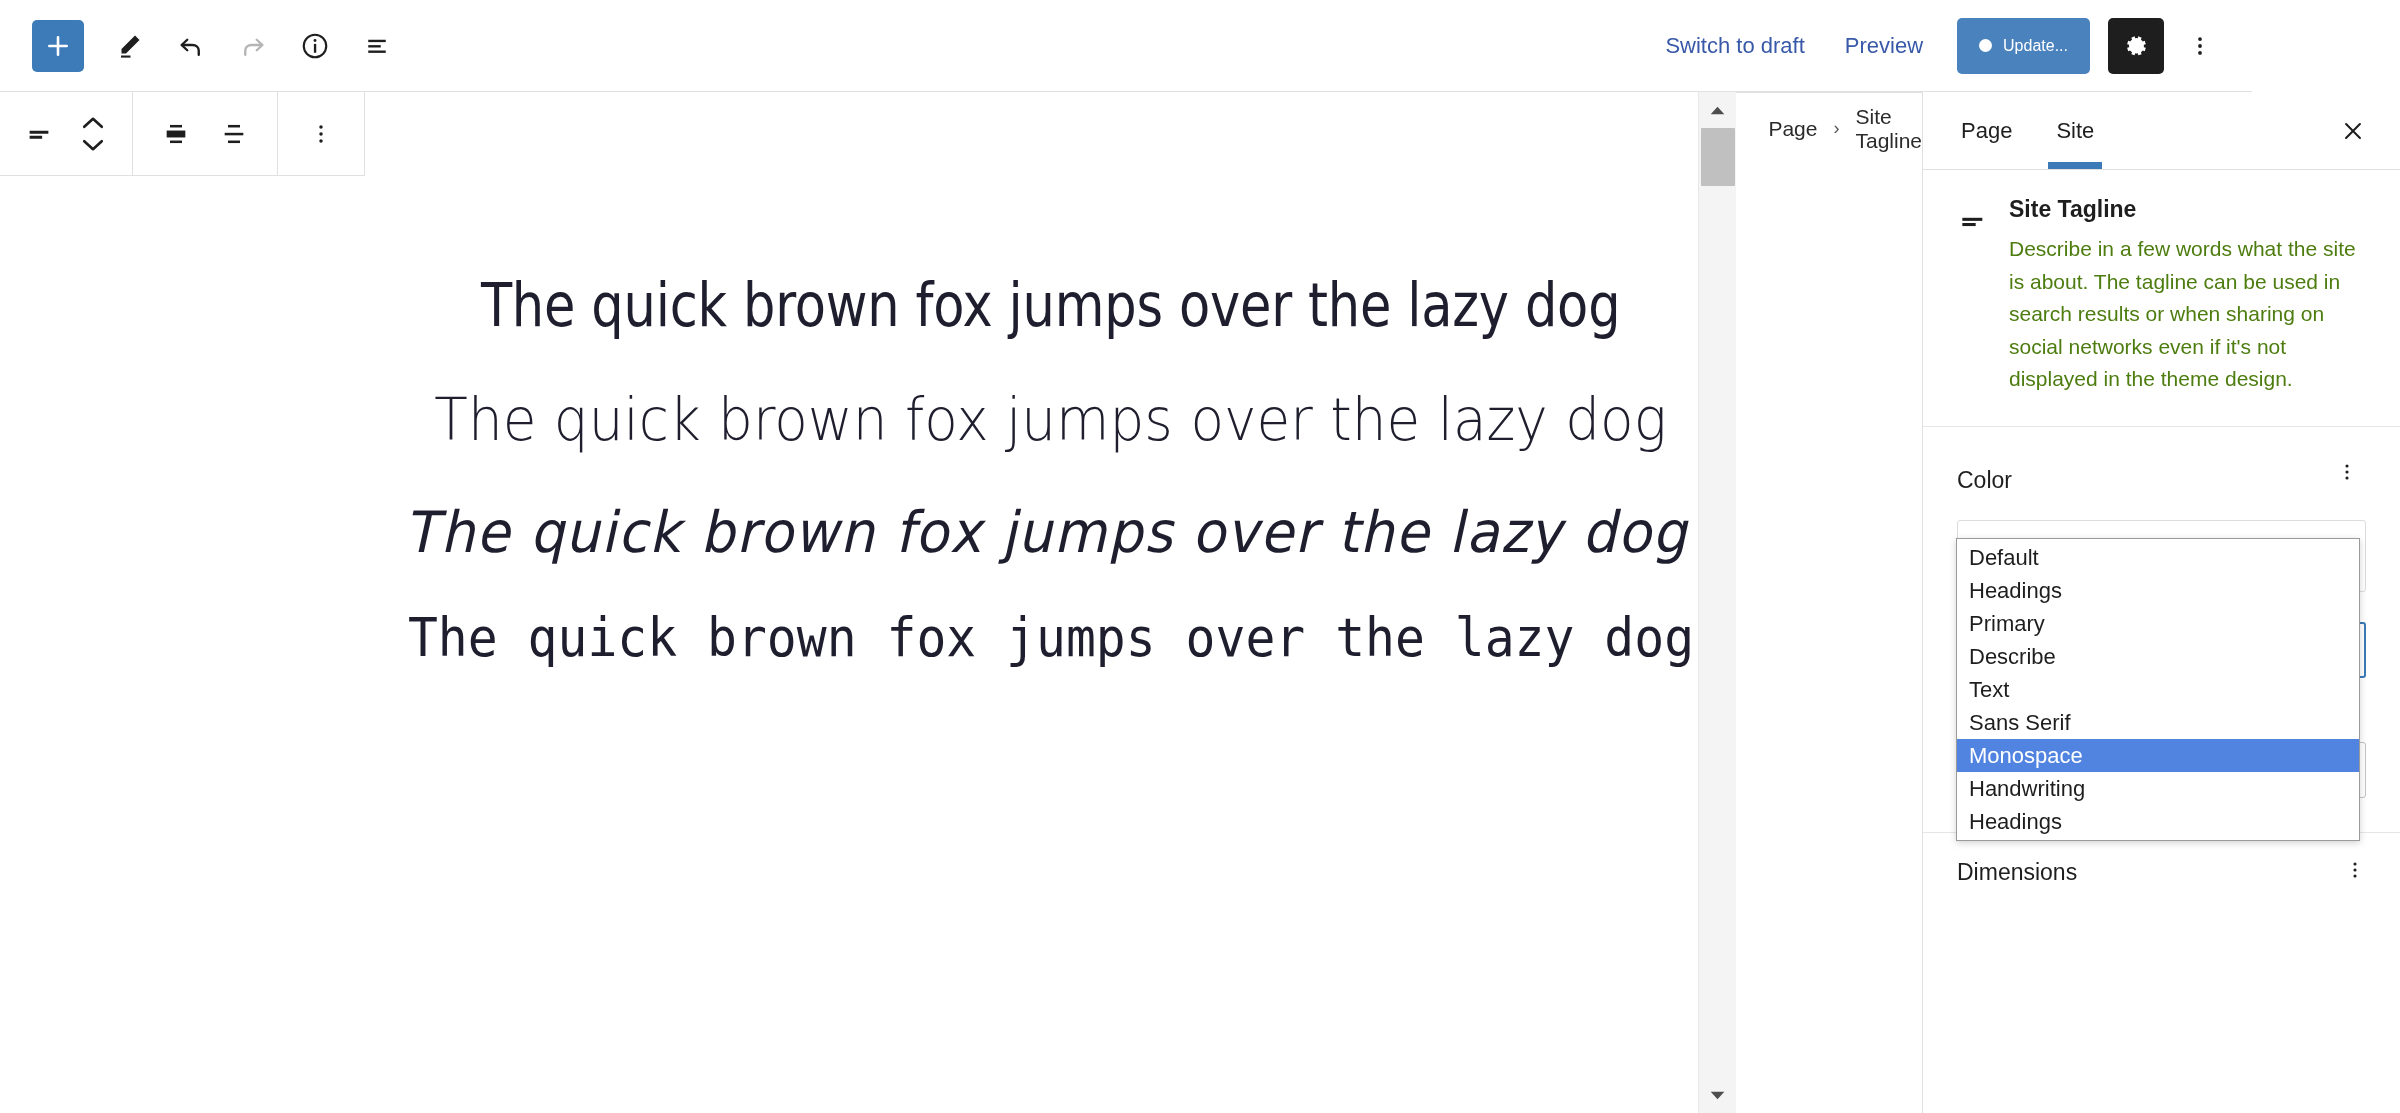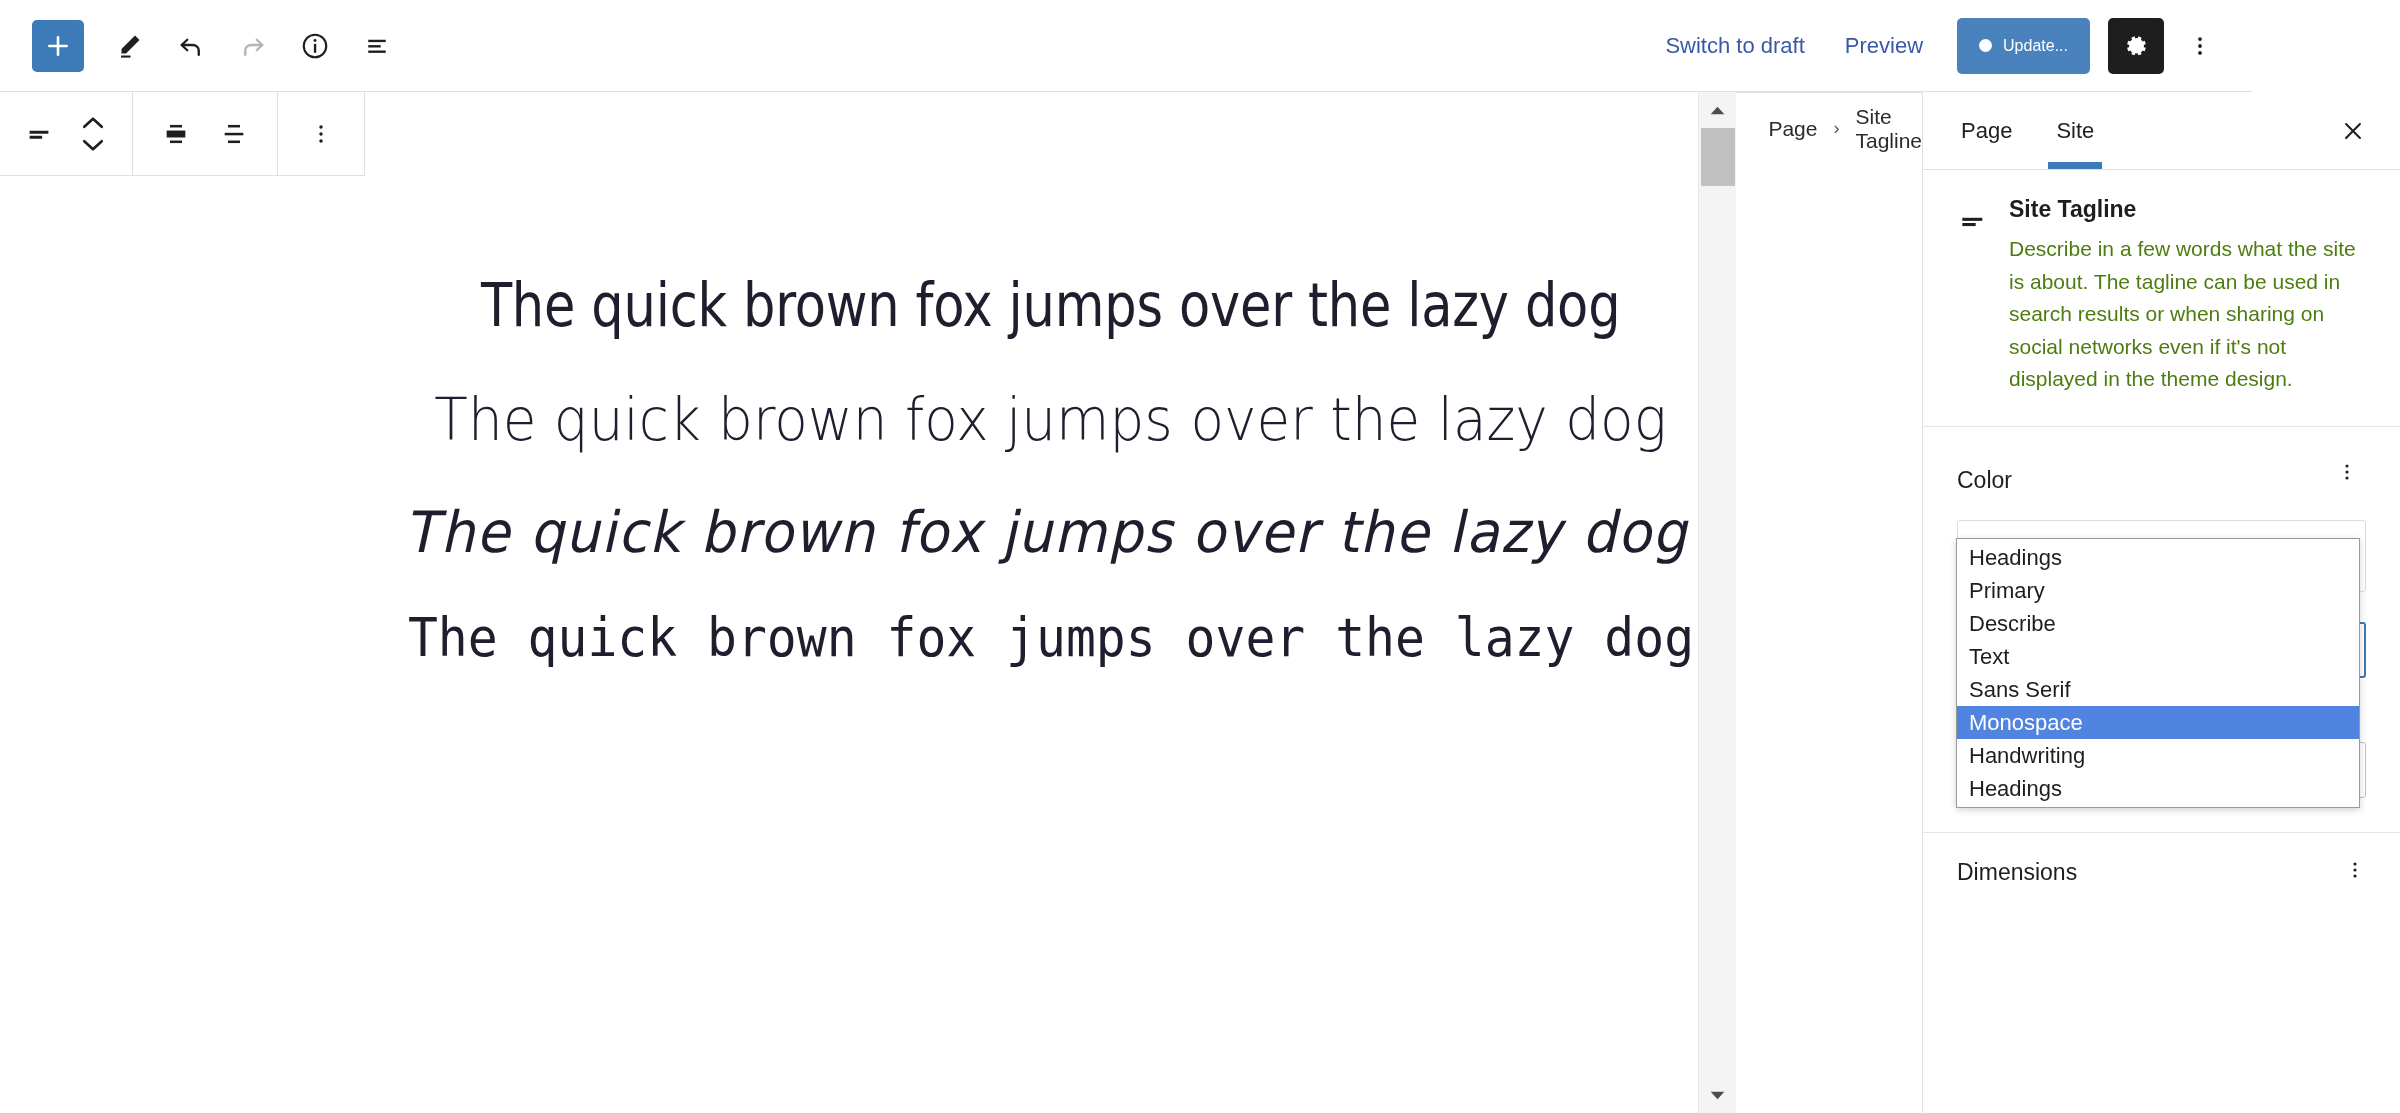--- a/index.html
+++ b/index.html
@@ -487,20 +487,21 @@
               <svg width="22" height="26" viewBox="0 0 24 24" aria-hidden="true">
                 <circle cx="12" cy="5.4" r="1.7" fill="#1e1e1e"></circle>
                 <circle cx="12" cy="12" r="1.7" fill="#1e1e1e"></circle>
                 <circle cx="12" cy="18.6" r="1.7" fill="#1e1e1e"></circle>
               </svg>
             </span>
           </div>
         </div>
 
         <div class="dropdown-pop">
+          <div class="dd-item">Default</div>
           <div class="dd-item">Headings</div>
           <div class="dd-item">Primary</div>
           <div class="dd-item">Describe</div>
           <div class="dd-item">Text</div>
           <div class="dd-item">Sans Serif</div>
           <div class="dd-item selected">Monospace</div>
           <div class="dd-item">Handwriting</div>
           <div class="dd-item">Headings</div>
         </div>
 

